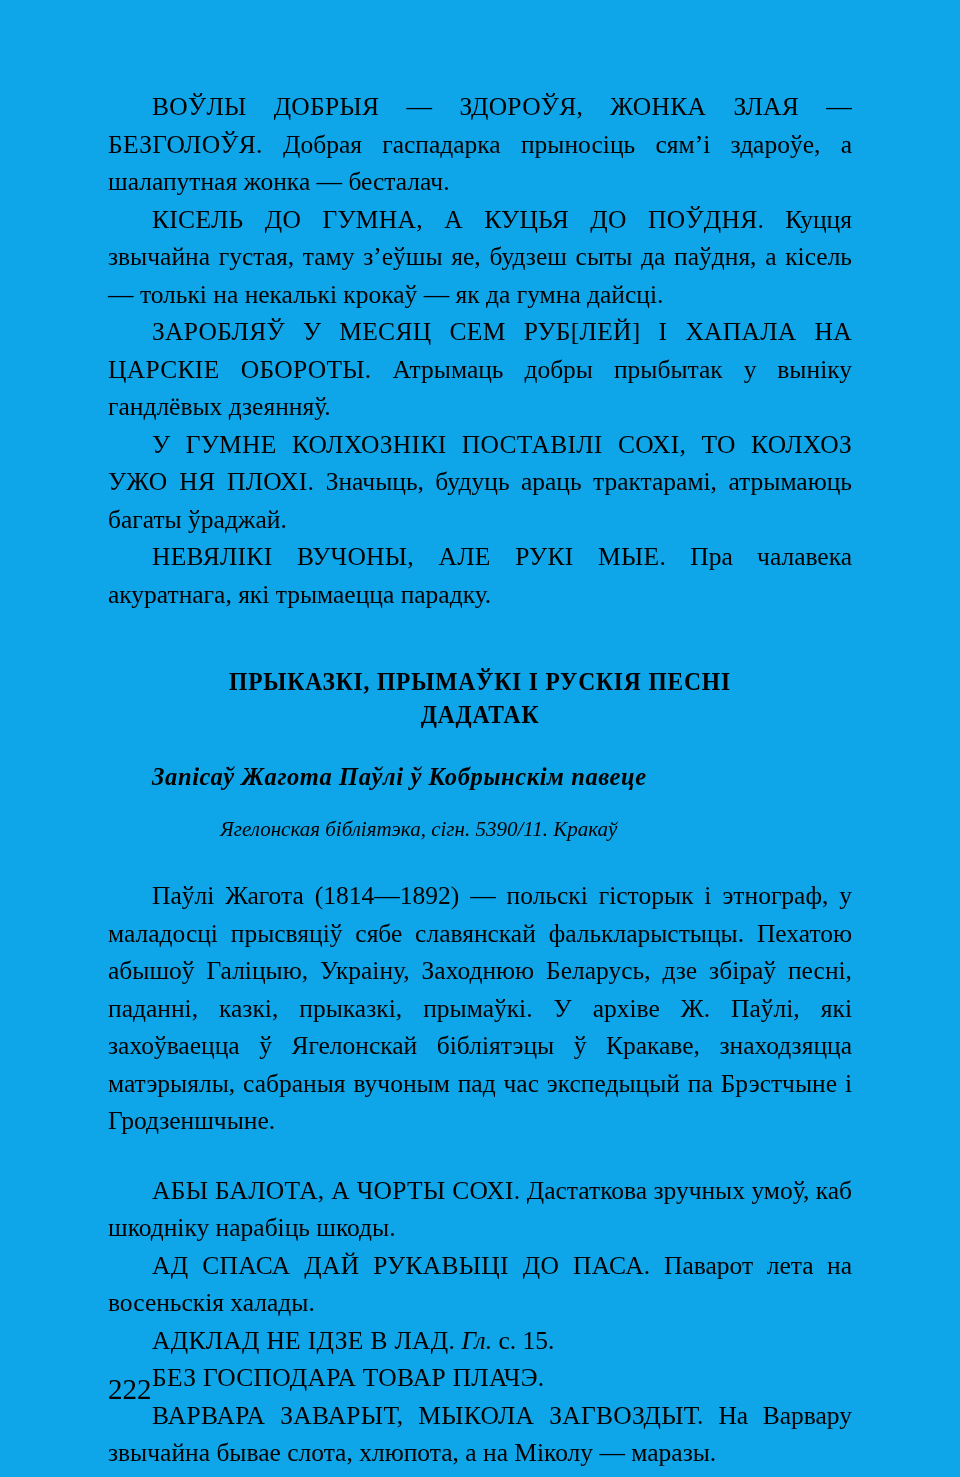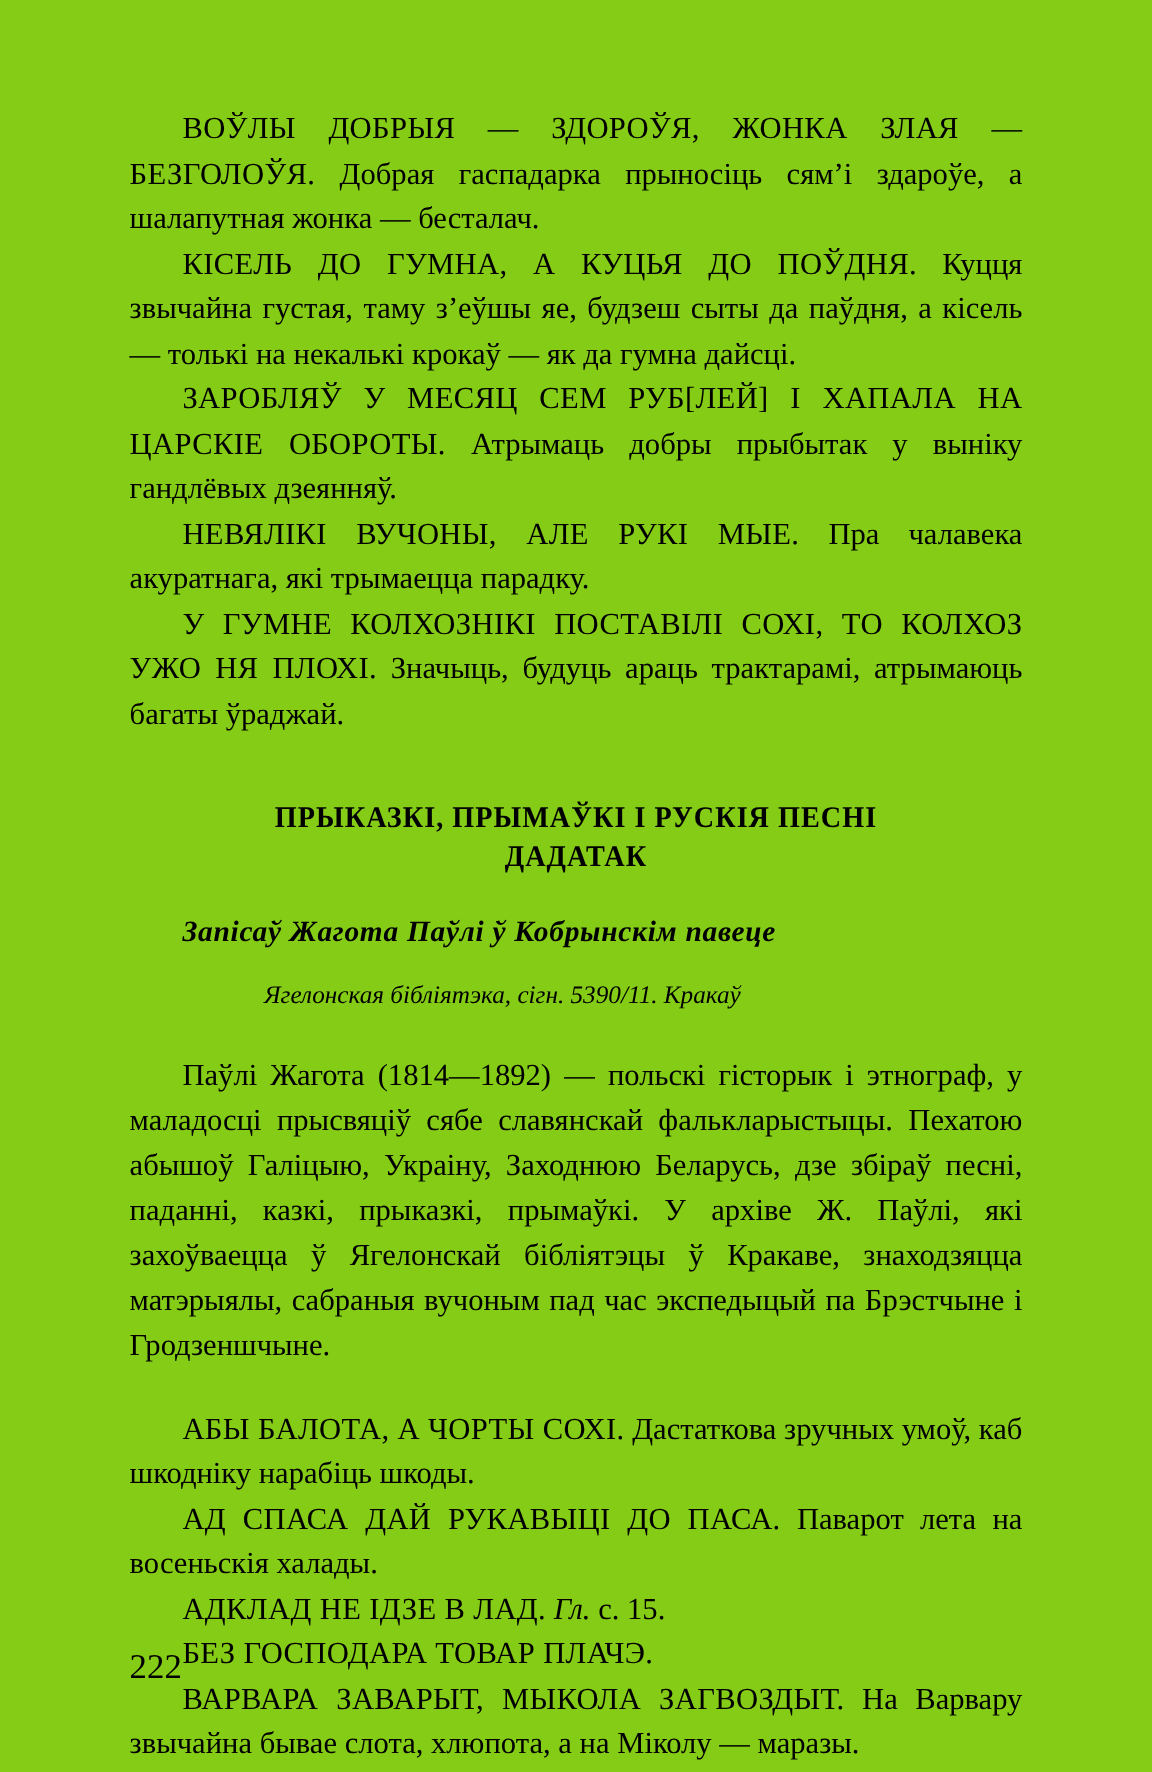--- a/index.html
+++ b/index.html
@@ -4,21 +4,21 @@
 <style>
   html, body {
     margin: 0;
     padding: 0;
     background: #ffffff;
   }
   .page {
     position: relative;
     width: 960px;
     height: 1477px;
-    background: #84cc16;
+    background: #0ea5e9;
     overflow: hidden;
     font-family: "Liberation Serif", "DejaVu Serif", serif;
     color: #000000;
     box-sizing: border-box;
     padding-left: 16px;
   }
   .content {
     position: absolute;
     left: 108px;
     top: 88px;
@@ -109,22 +109,22 @@
 </head>
 <body>
 
 <div class="page">
   <div class="content">
 
     <div class="entries-top">
       <p class="entry"><span class="hw">ВОЎЛЫ ДОБРЫЯ — ЗДОРОЎЯ, ЖОНКА ЗЛАЯ — БЕЗГОЛОЎЯ.</span> <span>Добрая гаспадарка прыносіць сям’і здароўе, а шалапутная жонка — бесталач.</span></p>
       <p class="entry"><span class="hw">КІСЕЛЬ ДО ГУМНА, А КУЦЬЯ ДО ПОЎДНЯ.</span> <span>Куцця звычайна густая, таму з’еўшы яе, будзеш сыты да паўдня, а кісель — толькі на некалькі крокаў — як да гумна дайсці.</span></p>
       <p class="entry"><span class="hw">ЗАРОБЛЯЎ У МЕСЯЦ СЕМ РУБ[ЛЕЙ] І ХАПАЛА НА ЦАРСКІЕ ОБОРОТЫ.</span> <span>Атрымаць добры прыбытак у выніку гандлёвых дзеянняў.</span></p>
+      <p class="entry"><span class="hw">У ГУМНЕ КОЛХОЗНІКІ ПОСТАВІЛІ СОХІ, ТО КОЛХОЗ УЖО НЯ ПЛОХІ.</span> <span>Значыць, будуць араць трактарамі, атрымаюць багаты ўраджай.</span></p>
       <p class="entry"><span class="hw">НЕВЯЛІКІ ВУЧОНЫ, АЛЕ РУКІ МЫЕ.</span> <span>Пра чалавека акуратнага, які трымаецца парадку.</span></p>
-      <p class="entry"><span class="hw">У ГУМНЕ КОЛХОЗНІКІ ПОСТАВІЛІ СОХІ, ТО КОЛХОЗ УЖО НЯ ПЛОХІ.</span> <span>Значыць, будуць араць трактарамі, атрымаюць багаты ўраджай.</span></p>
     </div>
 
     <div class="section-head">
       <div class="line">ПРЫКАЗКІ, ПРЫМАЎКІ І РУСКІЯ ПЕСНІ</div>
       <div class="line">ДАДАТАК</div>
     </div>
 
     <div class="byline">Запісаў Жагота Паўлі ў Кобрынскім павеце</div>
 
     <div class="source-note">Ягелонская бібліятэка, сігн. 5390/11. Кракаў</div>

